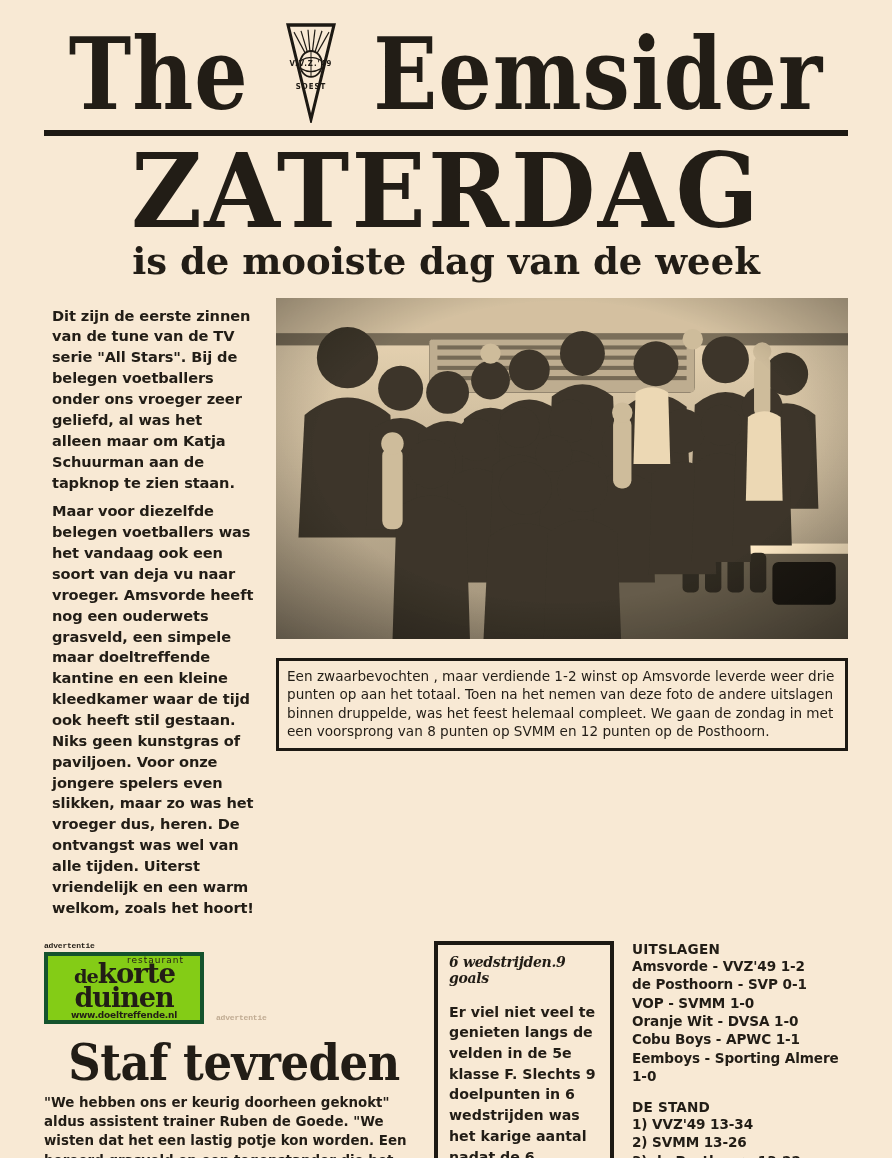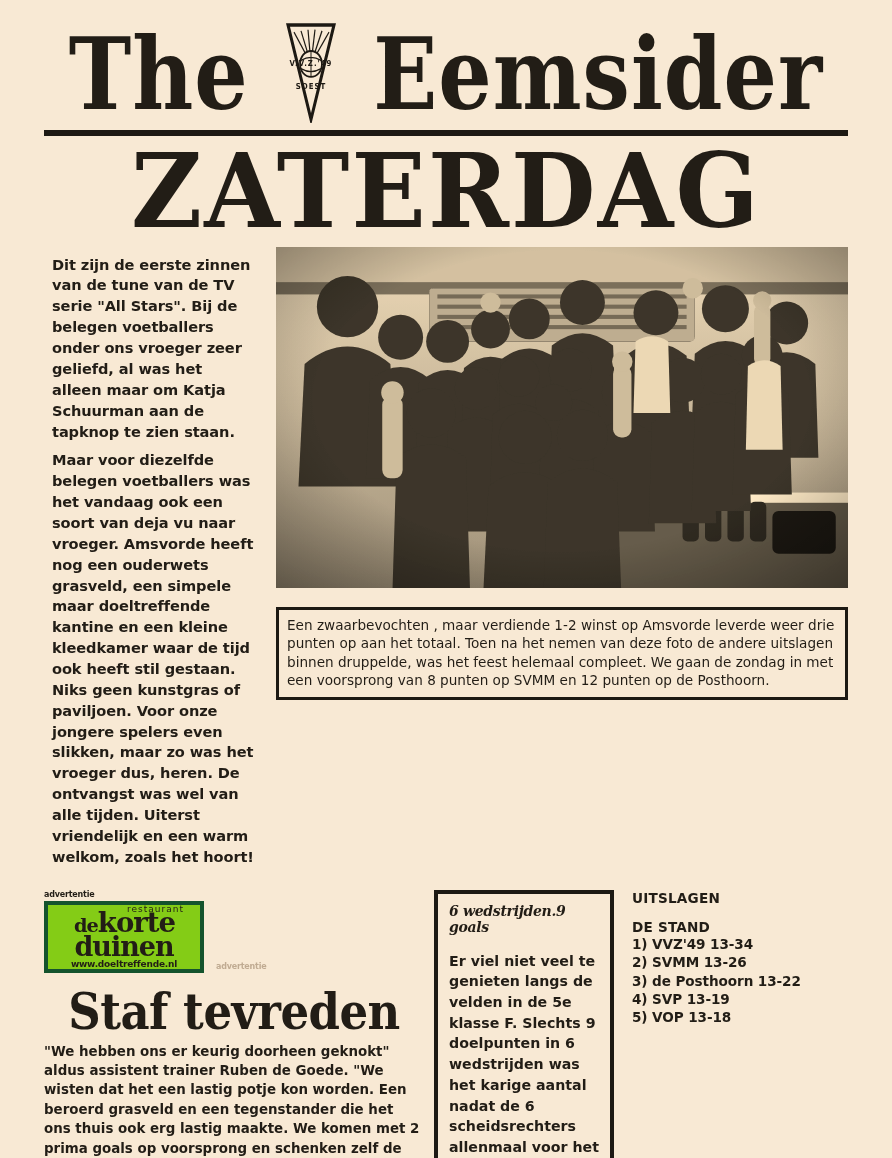--- a/index.html
+++ b/index.html
@@ -82,21 +82,21 @@
   .lower{display:flex;margin-top:14px;gap:10px;}
   .lower-left{width:380px;flex:none;}
   .lower-mid{width:180px;flex:none;}
   .lower-right{flex:1;padding-left:8px;}
 
   
   .ads{display:flex;gap:12px;align-items:flex-end;}
   .ad-wrap{position:relative;}
   .ad-label{
     font-size:8px;font-weight:700;letter-spacing:-0.2px;
-    margin-bottom:2px;text-transform:lowercase;
+    margin-bottom:2px;text-transform:lowercase;font-family:Liberation Mono, monospace;
   }
   .ad-label.faint{color:#c0ab92;}
   .ad-box{border:4px solid #14532d;background:#84cc16;box-sizing:border-box;}
   .ad1{width:160px;height:72px;padding:3px 4px;display:flex;flex-direction:column;justify-content:center;align-items:center;}
   .ad1 .restaurant{font-family:"DejaVu Sans",sans-serif;font-size:9px;letter-spacing:1px;align-self:flex-end;margin-right:12px;margin-bottom:-2px;}
   .ad1 .l1{font-family:"DejaVu Serif",serif;font-weight:700;font-size:27px;line-height:0.82;letter-spacing:-1px;transform:scaleX(1.02);}
   .ad1 .l1 .small{font-size:19px;}
   .ad1 .l2{font-family:"DejaVu Serif",serif;font-weight:700;font-size:27px;line-height:0.86;letter-spacing:-1px;}
   .ad1 .url{font-size:9px;font-weight:600;letter-spacing:-0.2px;margin-top:1px;}
   .ad2{width:190px;height:62px;padding:2px 4px;display:flex;align-items:center;gap:6px;}
@@ -164,20 +164,21 @@
           <text x="26" y="38" font-size="7" font-family="DejaVu Sans, sans-serif" font-weight="bold" text-anchor="middle" fill="#1d1913">V.V.Z.'49</text>
           <text x="26" y="57" font-size="7" font-family="DejaVu Sans, sans-serif" font-weight="bold" text-anchor="middle" fill="#1d1913">SOEST</text>
         </svg>
       </span>
       <span class="mast-word">Eemsider</span>
     </div>
   </div>
   <div class="mast-rule"></div>
 
   <div class="headline">ZATERDAG</div>
+  <div class="subheadline">is de mooiste dag van de week</div>
 
   <div class="top-area">
     <div class="lead-col">
       <p>Dit zijn de eerste zinnen van de tune van de TV serie "All Stars". Bij de belegen voetballers onder ons vroeger zeer geliefd, al was het alleen maar om Katja Schuurman aan de tapknop te zien staan.</p>
       <p>Maar voor diezelfde belegen voetballers was het vandaag ook een soort van deja vu naar vroeger. Amsvorde heeft nog een ouderwets grasveld, een simpele maar doeltreffende kantine en een kleine kleedkamer waar de tijd ook heeft stil gestaan. Niks geen kunstgras of paviljoen. Voor onze jongere spelers even slikken, maar zo was het vroeger dus, heren. De ontvangst was wel van alle tijden. Uiterst vriendelijk en een warm welkom, zoals het hoort!</p>
     </div>
 
     <div class="photo-col">
       <div class="photo">
         <svg viewBox="0 0 560 341" preserveAspectRatio="xMidYMid slice">
@@ -304,20 +305,28 @@
     <div class="lower-mid">
       <div class="box-story">
         <div class="box-title">6 wedstrijden.9 goals</div>
         <p>Er viel niet veel te genieten langs de velden in de 5e klasse F. Slechts 9 doelpunten in 6 wedstrijden was het karige aantal nadat de 6 scheidsrechters allenmaal voor het laatst gefloten hadden.</p>
 
       </div>
     </div>
 
     <div class="lower-right">
       <div class="list-head">UITSLAGEN</div>
+      <div>
+        <div class="list-line">Amsvorde - VVZ'49 1-2</div>
+        <div class="list-line">de Posthoorn - SVP 0-1</div>
+        <div class="list-line">VOP - SVMM 1-0</div>
+        <div class="list-line">Oranje Wit - DVSA 1-0</div>
+        <div class="list-line">Cobu Boys - APWC 1-1</div>
+        <div class="list-line">Eemboys - Sporting Almere 1-0</div>
+      </div>
 
       <div class="list-gap"></div>
 
       <div class="list-head">DE STAND</div>
       <div>
         <div class="list-line">1) VVZ'49 13-34</div>
         <div class="list-line">2) SVMM 13-26</div>
         <div class="list-line">3) de Posthoorn 13-22</div>
         <div class="list-line">4) SVP 13-19</div>
         <div class="list-line">5) VOP 13-18</div>

